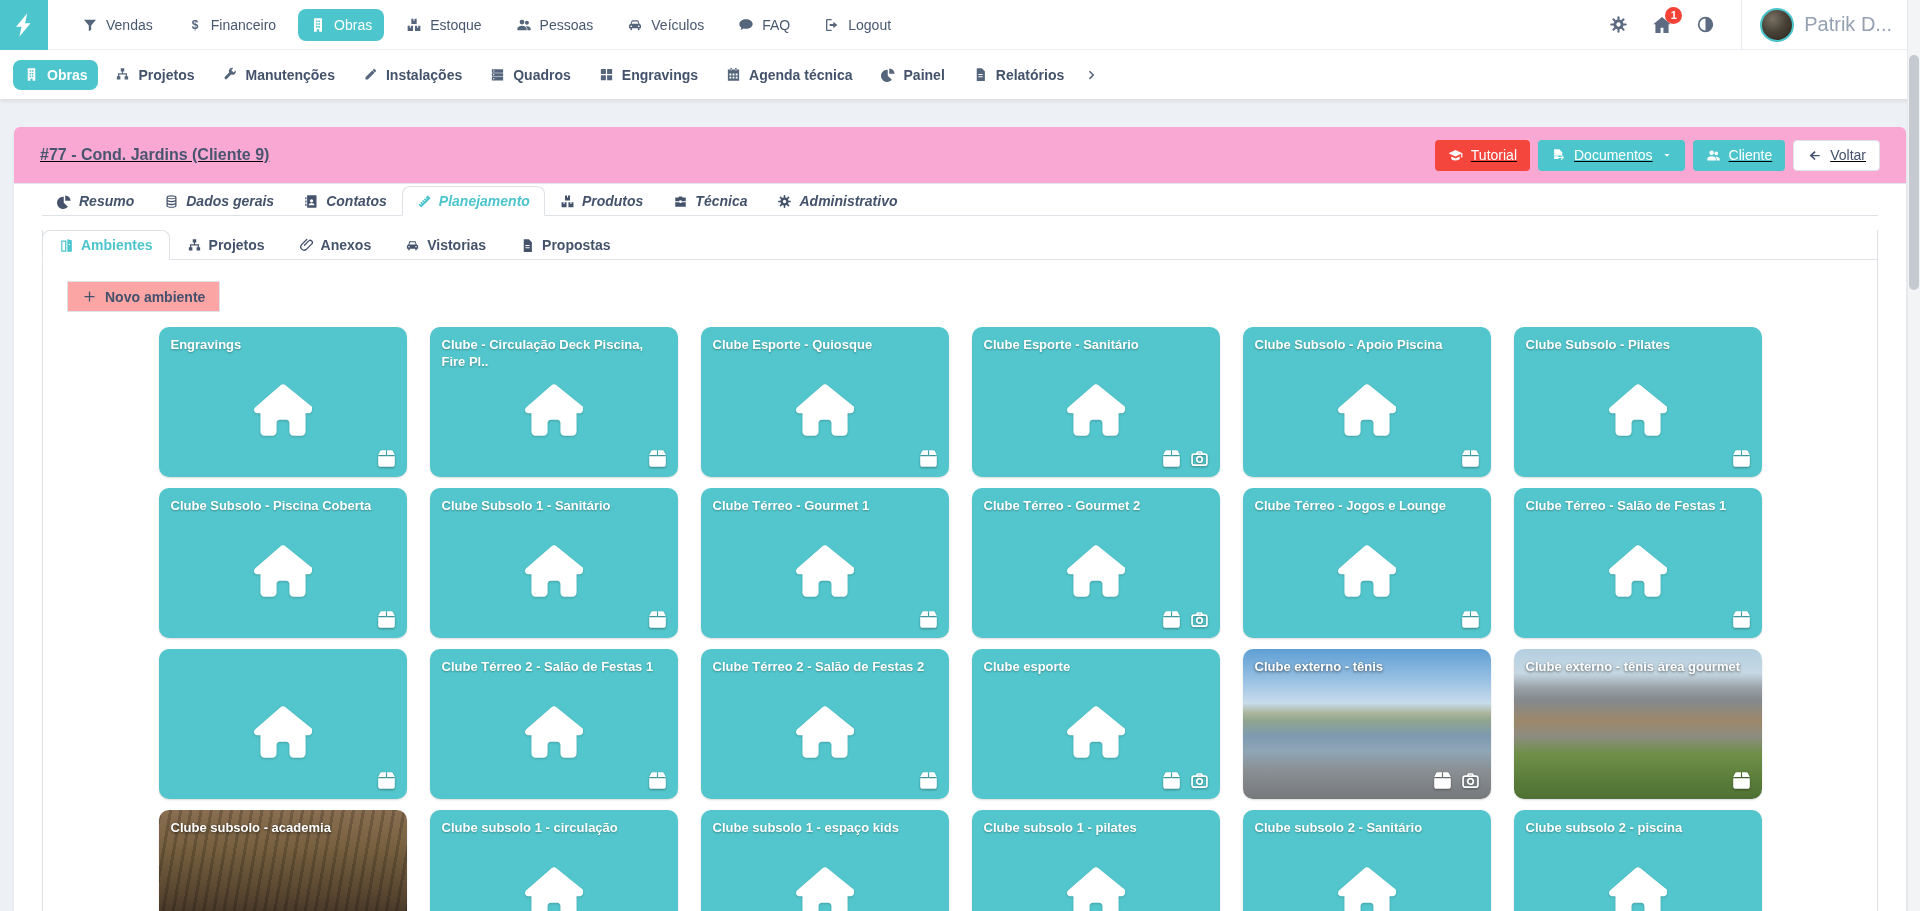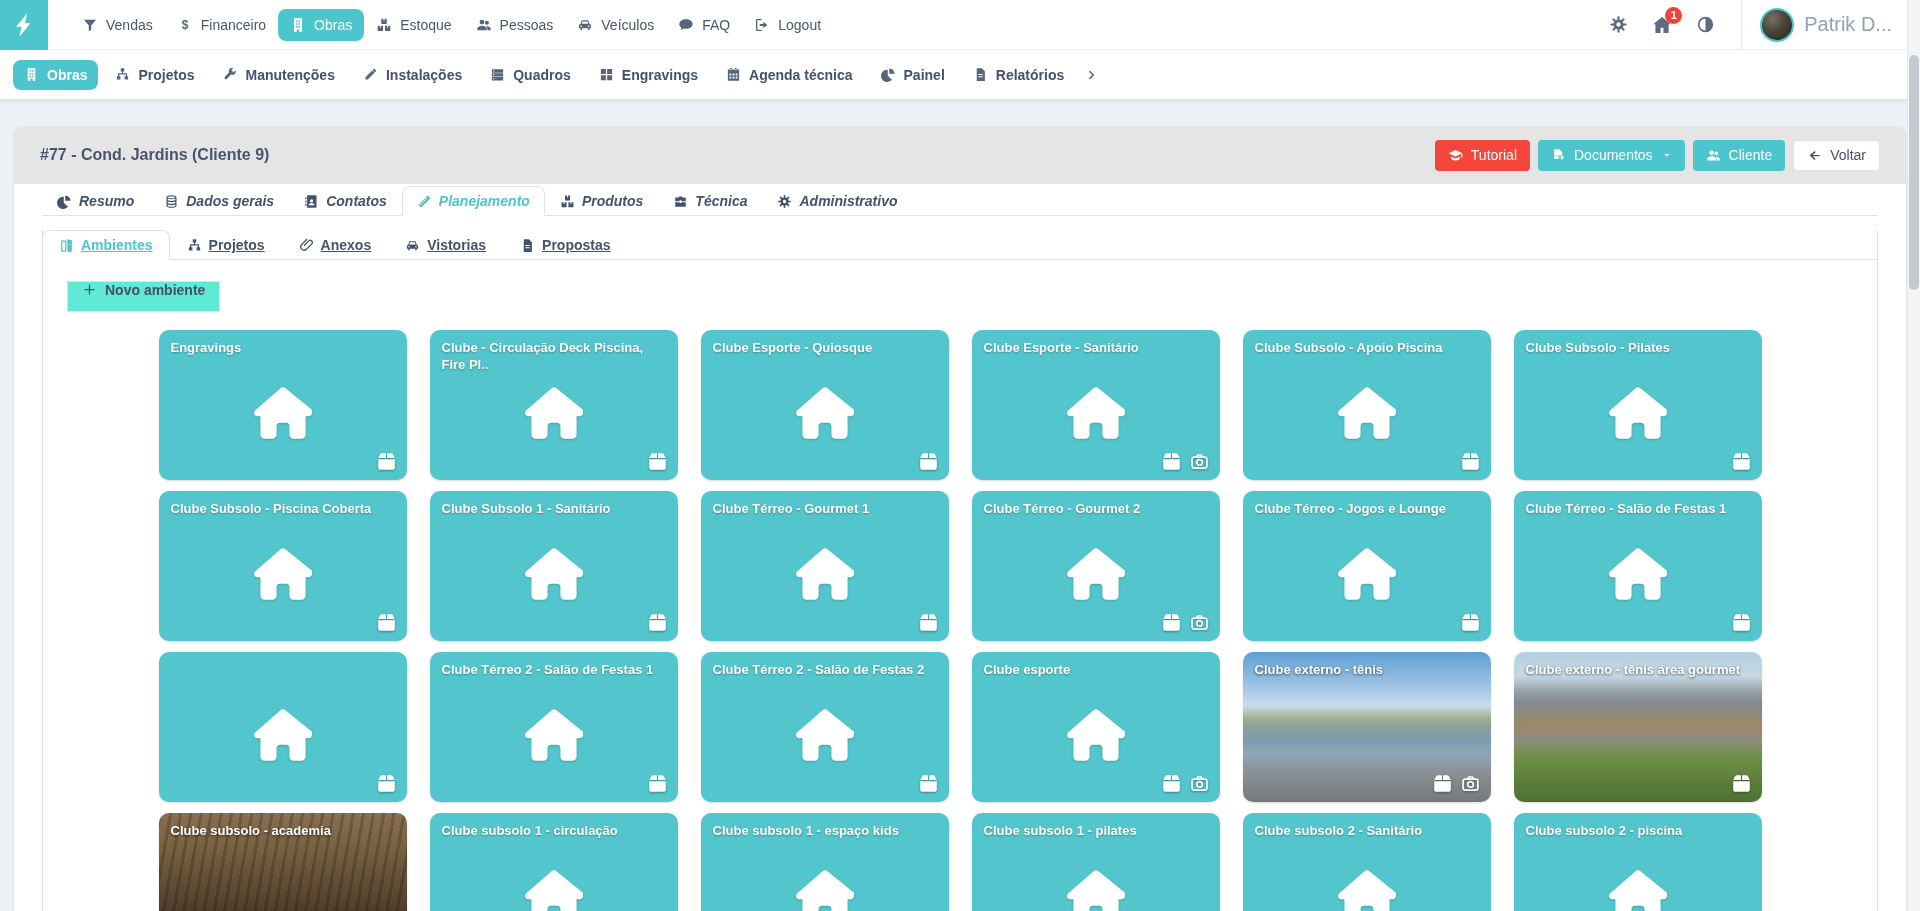--- a/index.html
+++ b/index.html
@@ -5,21 +5,21 @@
   * { margin:0; padding:0; box-sizing:border-box; }
   html,body { width:1920px; height:911px; overflow:hidden; background:#edf0f4;
               font-family:"Liberation Sans", sans-serif; }
   svg { display:block; }
 
   
   .topbar { height:50px; background:#fff; display:flex; align-items:center;
             border-bottom:1px solid #eceff3; position:relative; z-index:5; }
   .logo { width:48px; height:50px; background:#4cc5cc; color:#fff;
           display:flex; align-items:center; justify-content:center; cursor:pointer; }
-  .topnav { display:flex; align-items:flex-end; margin-left:22px; }
+  .topnav { display:flex; align-items:flex-end; gap:10px; margin-left:22px; }
   .nav-item { display:flex; align-items:center; gap:8px; padding:8px 12px;
               color:#48586f; font-size:14px; border-radius:8px; cursor:pointer; white-space:nowrap; }
   .nav-item .icn { color:#55657c; }
   .nav-item.active { background:#4cc5cc; color:#fff; }
   .nav-item.active .icn { color:#fff; }
   .topbar-right { margin-left:auto; display:flex; align-items:center; gap:24px; padding-right:6px; }
   .tool-icon { color:#5c6b82; position:relative; cursor:pointer; }
   .badge { position:absolute; top:-8px; right:-10px; min-width:17px; height:17px; border-radius:9px;
            background:#f44336; color:#fff; font-size:11px; font-weight:bold;
            display:flex; align-items:center; justify-content:center; padding:0 4px; }
@@ -32,22 +32,22 @@
   
   .subbar { height:49px; background:#fff; display:flex; align-items:center; gap:6px;
             padding-left:13px; box-shadow:0 2px 4px rgba(31,45,61,.10); position:relative; z-index:4; }
   .subbar .nav-item { padding:7px 11px; font-weight:bold; color:#44536b; font-size:14px; }
   .subbar .nav-item.active { color:#fff; }
   .more-chevron { color:#55657c; margin-left:4px; cursor:pointer; }
 
   
   .content { padding:28px 14px; }
   .maincard { background:#fff; border-radius:6px; box-shadow:0 1px 3px rgba(31,45,61,.08); height:1500px; }
-  .cardheader { background:#e5e5e5; border-bottom:1px solid #e3e8ee; border-radius:6px 6px 0 0;
-                height:57px; display:flex; align-items:center; padding:0 26px; }
+  .cardheader { background:#f9a8d4; border-bottom:1px solid #e3e8ee; border-radius:6px 6px 0 0;
+                height:57px; display:flex; align-items:center; padding:0 26px;text-decoration:underline; }
   .page-title { font-size:16px; font-weight:bold; color:#49556f; }
   .actions { margin-left:auto; display:flex; gap:8px; }
   .btn { height:31px; border:none; border-radius:4px; font-size:14px; cursor:pointer;
          display:inline-flex; align-items:center; gap:8px; padding:4px 13px;
          font-family:"Liberation Sans",sans-serif; }
   .btn-danger { background:#f4463c; color:#fff; }
   .btn-accent { background:#4cc5cc; color:#fff; }
   .btn-light  { background:#fff; color:#44516b; border:1px solid #dfe3e9; }
   .caret { margin-left:1px; }
 
@@ -59,27 +59,27 @@
          border:1px solid transparent; border-radius:8px 8px 0 0; white-space:nowrap; }
   .tab .icn { color:#44536b; }
   .tab.active { color:#4cc5cc; background:#fff; border-color:#dee2e6 #dee2e6 #fff; }
   .tab.active .icn { color:#4cc5cc; }
 
   .tabcontent { padding:14px 28px 28px; }
   .panel { border:1px solid #dee2e6; border-top:0; border-radius:0 0 8px 8px; min-height:1100px; }
   .subtabs { display:flex; border-bottom:1px solid #dee2e6; }
   .subtab { display:flex; align-items:center; gap:7px; padding:6px 16px; margin-bottom:-1px;
             font-size:14px; font-weight:bold; color:#44536b; cursor:pointer;
-            border:1px solid transparent; border-radius:8px 8px 0 0; white-space:nowrap;text-decoration:underline; }
+            border:1px solid transparent; border-radius:8px 8px 0 0; white-space:nowrap; }
   .subtab .icn { color:#44536b; }
   .subtab.active { color:#4cc5cc; background:#fff; border-color:#dee2e6 #dee2e6 #fff; margin-left:-1px; }
   .subtab.active .icn { color:#4cc5cc; }
 
-  .new-btn { margin:21px 0 0 24px; height:31px; background:#5eead4; border:1px solid #dfe3e9;
-             border-radius:0; display:inline-flex; gap:8px; padding:0 14px;
+  .new-btn { margin:21px 0 0 24px; height:31px; background:#fca5a5; border:1px solid #dfe3e9;
+             border-radius:0; display:inline-flex; align-items:center; gap:8px; padding:0 14px;
              font-size:14px; font-weight:bold; color:#44516b; cursor:pointer;
              font-family:"Liberation Sans",sans-serif; }
 
   
   .grid { display:flex; flex-wrap:wrap; gap:11px 23px; justify-content:center;
           margin-top:15px; padding:0 10px 30px; }
   .amb-card { width:248px; height:150px; border-radius:10px; background:#52c6cc;
               position:relative; overflow:hidden; cursor:pointer;
               box-shadow:0 1px 2px rgba(0,0,0,.15); }
   .amb-label { padding:10px 12px; font-size:13px; font-weight:bold; color:#fff; line-height:1.3;

